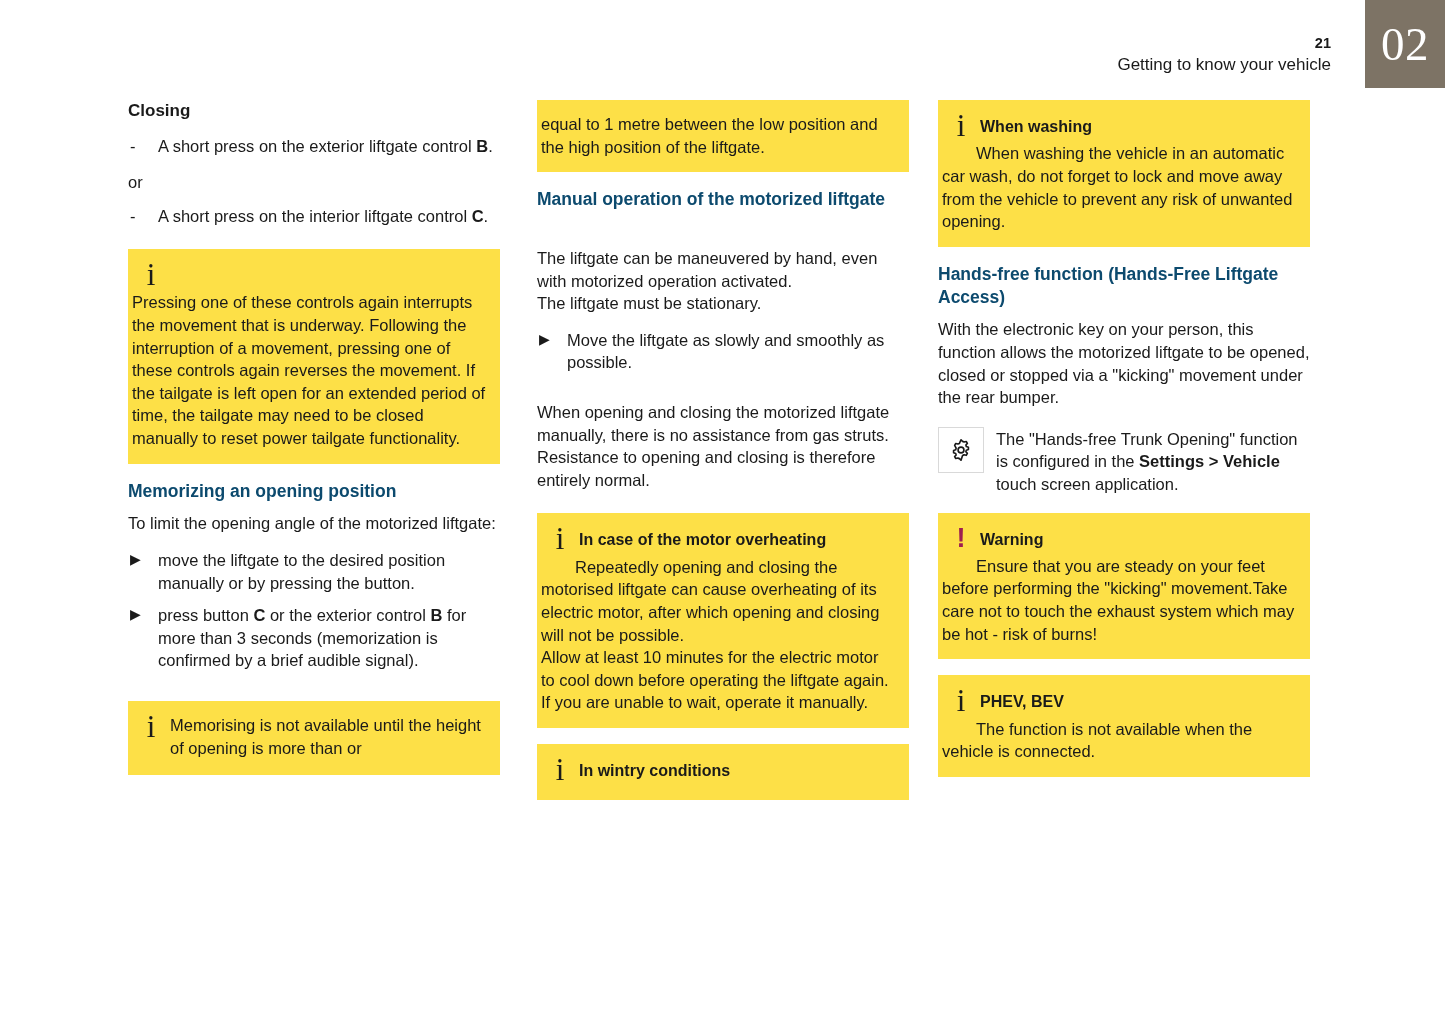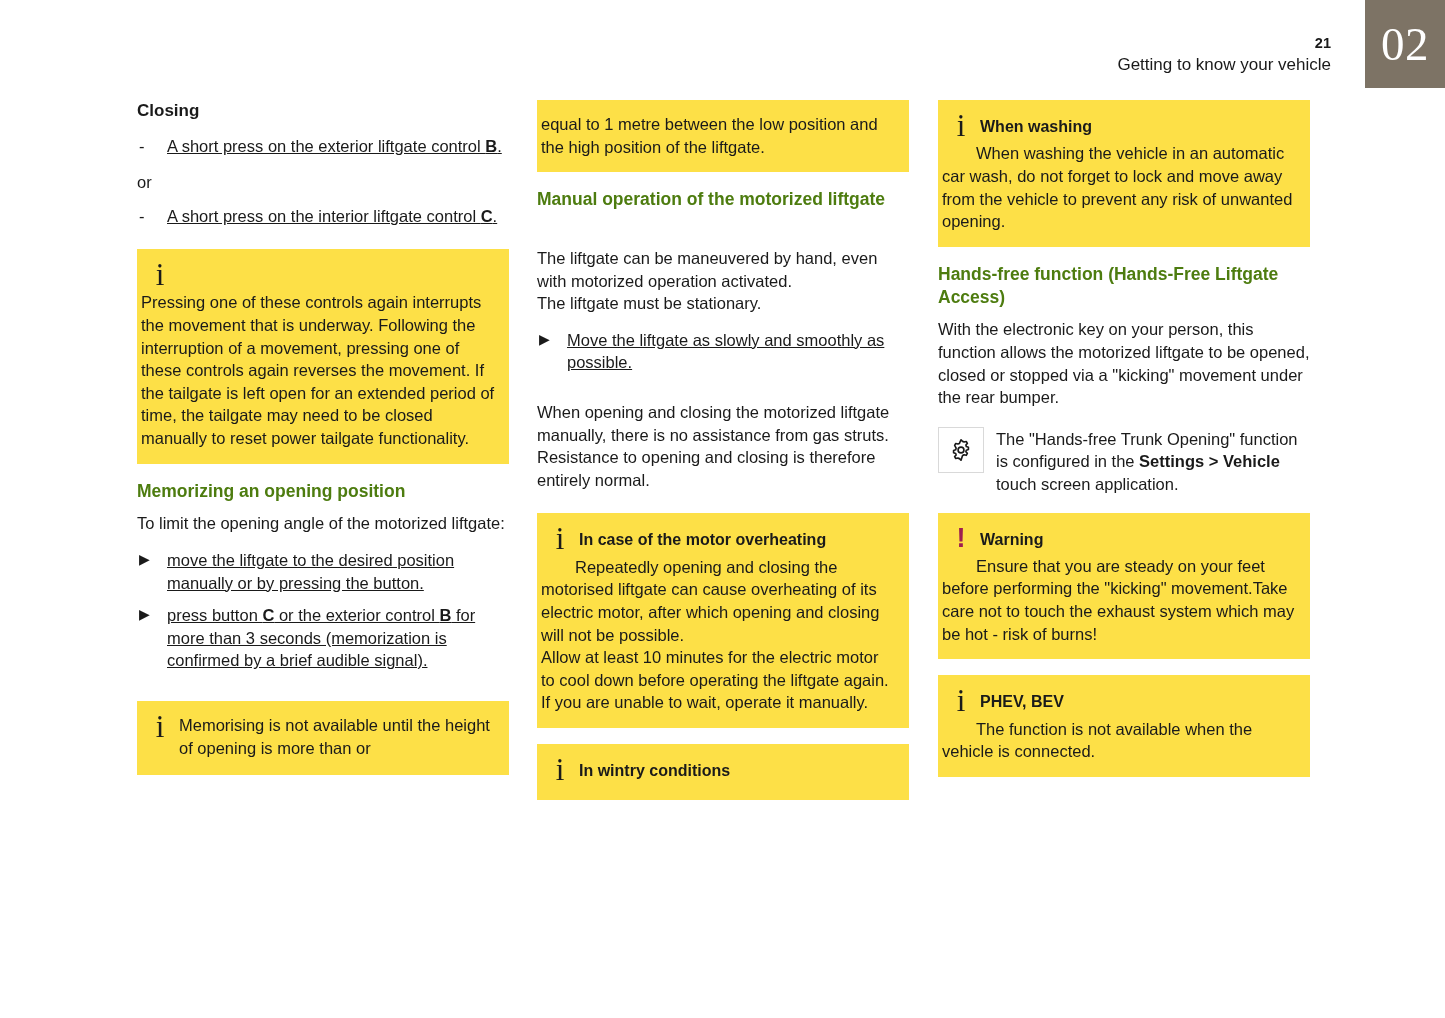--- a/index.html
+++ b/index.html
@@ -61,36 +61,36 @@
   .page-body {
     position: absolute;
     top: 100px; left: 0;
     width: 1445px;
   }
   .col {
     position: absolute;
     top: 0;
     width: 372px;
   }
-  .col-1 { left: 137px; }
+  .col-1 { left: 128px; }
   .col-2 { left: 537px; }
   .col-3 { left: 938px; }
 
   
   h3.sub-head {
     font-size: 17px;
     font-weight: bold;
     color: #1a1a1a;
     margin: 0 0 14px 0;
     line-height: 1.25;
   }
   h2.section-head {
     font-size: 17.5px;
     font-weight: bold;
-    color: #4d7c0f;
+    color: #0c4a6e;
     margin: 0 0 10px 0;
     line-height: 1.3;
   }
   p.body {
     font-size: 16.5px;
     line-height: 1.37;
     margin: 0 0 14px 0;
     color: #1a1a1a;
   }
 
@@ -111,21 +111,21 @@
     color: #1a1a1a;
   }
   .li .marker.tri {
     font-size: 14px;
     line-height: 1.5;
   }
   .li .marker.dash {
     font-size: 16.5px;
     line-height: 1.37;
   }
-  .li .txt { flex: 1 1 auto; text-decoration: underline; }
+  .li .txt { flex: 1 1 auto; }
   .or-line {
     font-size: 16.5px;
     line-height: 1.37;
     margin: 0 0 12px 0;
   }
   b { font-weight: bold; }
 
   
   .callout {
     background: #fde047;

